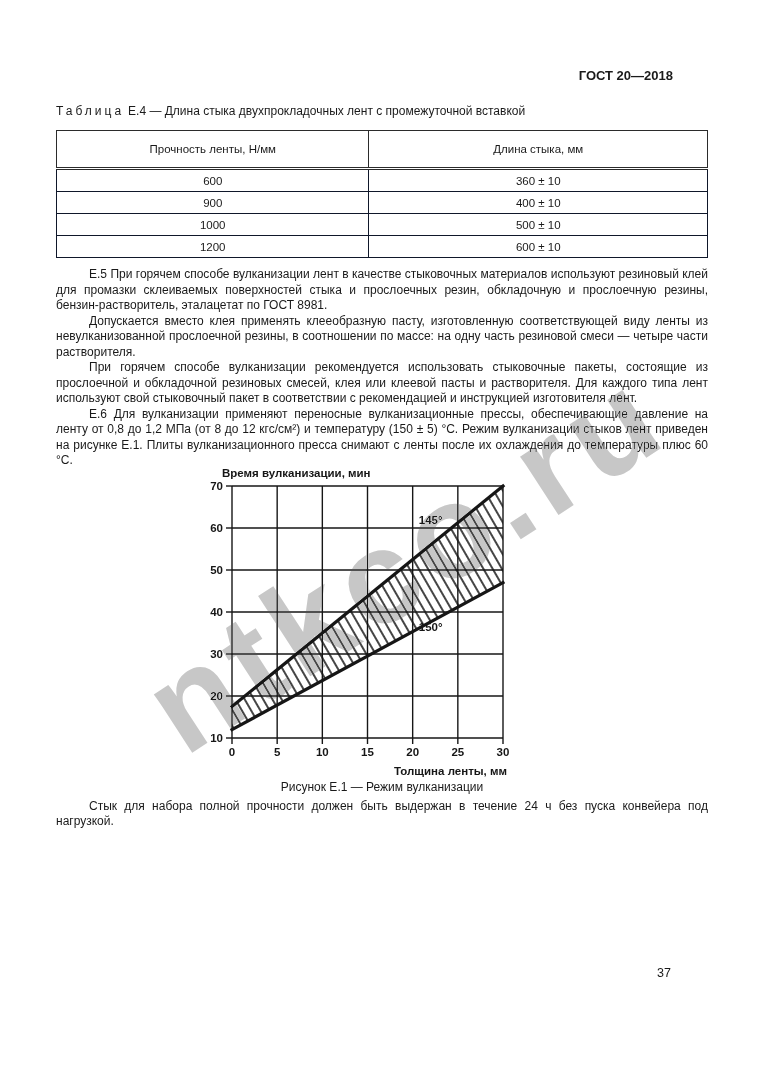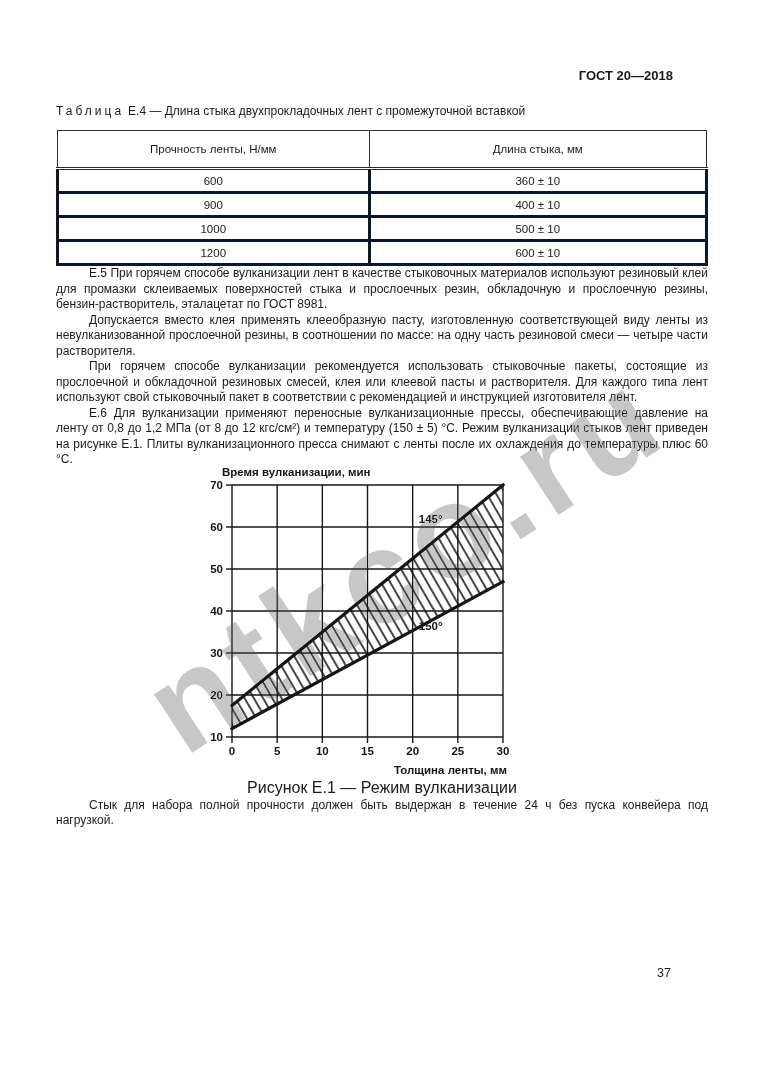--- a/index.html
+++ b/index.html
@@ -28,39 +28,39 @@
     margin-top:11px;
     border:1.5px solid #222222;
   }
   table.data-table th{
     font-weight:normal;
     border:1px solid #2b2b2b;
     border-bottom:3px double #2b2b2b;
     height:20px;font-size:11.5px;text-align:center;padding:8px;
   }
   table.data-table td{
-    border:3px solid #0f172a;
+    border:1px solid #0f172a;
     height:21px;font-size:11.5px;text-align:center;padding:0;
   }
   .col-strength{width:48%;}
   .body-text p{
     margin:0;
     font-size:12px;line-height:15.5px;
     text-align:justify;text-indent:33px;
     hyphens:auto;
   }
-  .body-text p.para-e5{}
+  .body-text p.para-e5{margin-top:9px;}
   .figure-block{
     position:relative;height:336px;margin-top:-6px;
   }
   .figure-block svg{position:absolute;left:140px;top:0;}
   .chart-text{font:bold 11.5px "Liberation Sans","DejaVu Sans",sans-serif;fill:#161616;}
   .figure-caption{
     position:absolute;top:317px;left:0;width:100%;
-    text-align:center;font-size:16px;
+    text-align:center;font-size:12px;
   }
   .para-after-figure{margin-top:9px;}
   .page-number{
     position:absolute;top:966px;left:646px;width:36px;
     font-size:12.5px;text-align:center;
   }
   .watermark{
     position:absolute;left:160px;top:655px;height:130px;
     font-size:132px;font-weight:bold;line-height:130px;
     letter-spacing:8px;white-space:nowrap;

